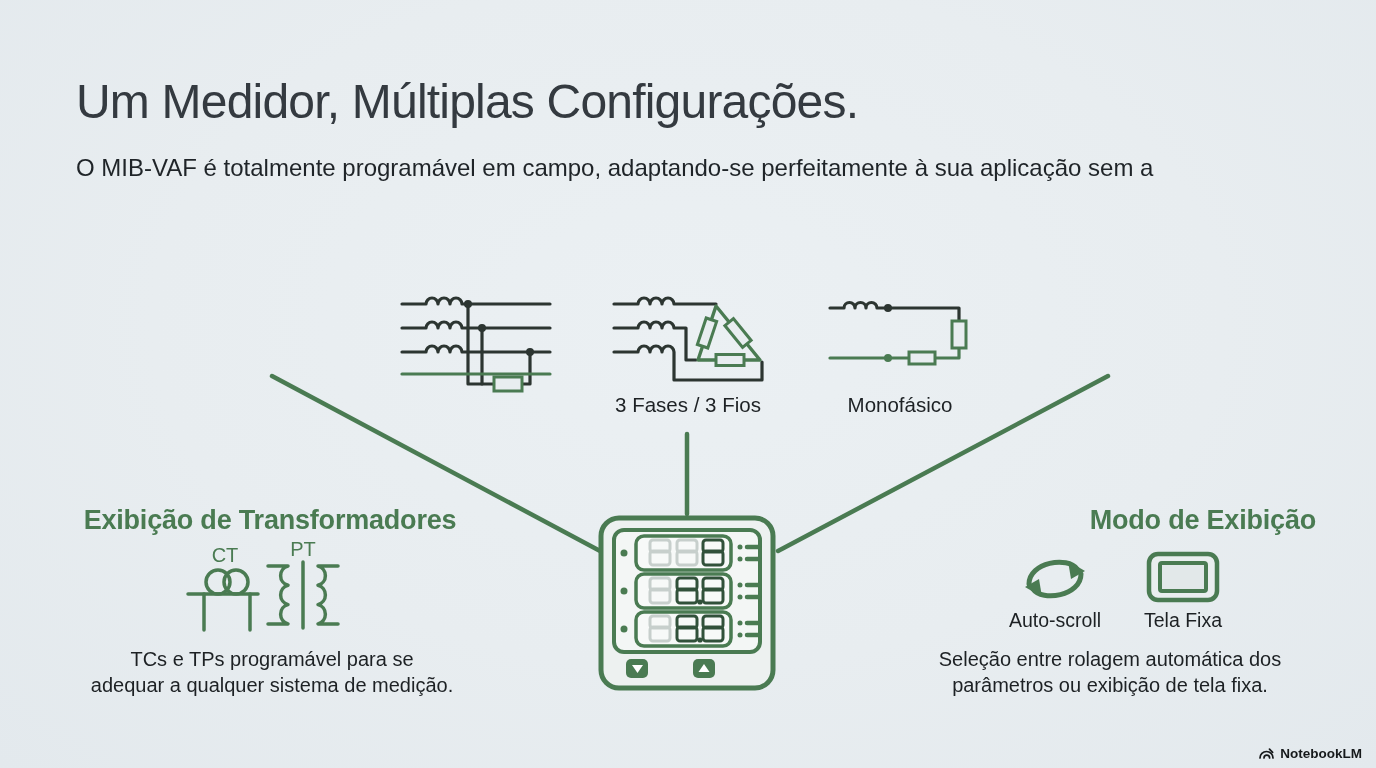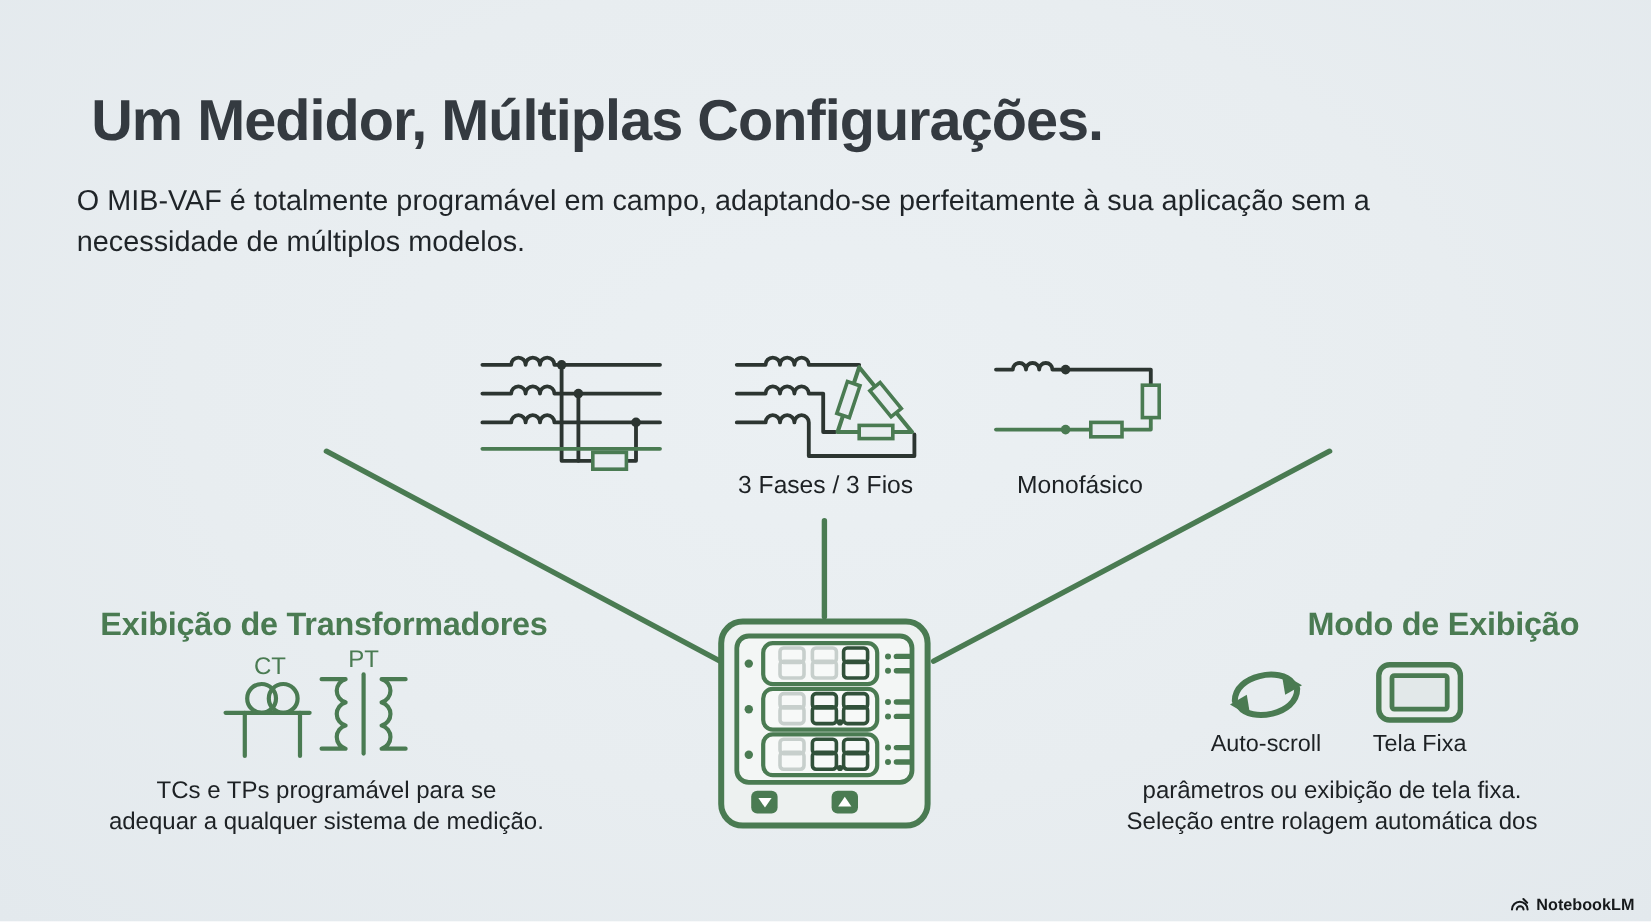--- a/index.html
+++ b/index.html
@@ -5,43 +5,42 @@
   html,body{margin:0;padding:0;}
   body{font-family:"Liberation Sans",sans-serif;}
   #slide{
     position:relative;width:1376px;height:768px;overflow:hidden;
     background:radial-gradient(ellipse at 50% 42%, #ebf0f3 0%, #e8edf0 55%, #e3e9ed 100%);
   }
   .abs{position:absolute;}
   .ctr{text-align:center;}
   .nowrap{white-space:nowrap;}
   .title{
-    left:76px;top:74px;font-size:48px;font-weight:700;color:#343a40;
+    left:76px;top:74px;font-size:48px;font-weight:400;color:#343a40;
     letter-spacing:-0.8px;
   }
-  .subtitle{left:64px;top:151px;font-size:24px;line-height:34px;color:#1f2428;}
+  .subtitle{left:76px;top:151px;font-size:24px;line-height:34px;color:#1f2428;}
   .sec-title{font-size:27px;font-weight:700;color:#4a7b52;letter-spacing:-0.2px;}
   .diag-label{font-size:20.5px;color:#1d2124;}
   .opt-label{font-size:19.5px;color:#1d2124;}
   .desc{font-size:20px;line-height:26px;color:#1d2124;}
   .footer{
     right:14px;bottom:7px;display:flex;align-items:flex-end;gap:5px;
     font-size:13.5px;font-weight:600;color:#16191b;
   }
   svg{display:block;}
 </style>
 </head>
 <body>
 
 <div id="slide">
 
   <div class="abs title nowrap">Um Medidor, Múltiplas Configurações.</div>
   <div class="abs subtitle">
     <div class="nowrap">O MIB-VAF é totalmente programável em campo, adaptando-se perfeitamente à sua aplicação sem a</div>
-    <div class="nowrap">necessidade de múltiplos modelos.</div>
   </div>
 
   <svg class="abs" style="left:0;top:0;" width="1376" height="768" viewBox="0 0 1376 768">
     <g stroke="#4a7b52" stroke-width="4.5" stroke-linecap="round" fill="none">
       <path d="M272,376 L602,552"></path>
       <path d="M687,434 L687,514"></path>
       <path d="M1108,376 L778,551"></path>
     </g>
   </svg>
 
@@ -136,22 +135,22 @@
 
   <svg class="abs" style="left:1146px;top:551px;" width="74" height="52" viewBox="0 0 74 52">
     <rect x="3" y="3" width="68" height="46" rx="9" fill="#e9eeee" stroke="#4a7b52" stroke-width="4.5"></rect>
     <rect x="14" y="12" width="46" height="28" rx="2" fill="#e2e8e9" stroke="#4a7b52" stroke-width="4"></rect>
   </svg>
 
   <div class="abs opt-label ctr nowrap" style="left:955px;top:609px;width:200px;">Auto-scroll</div>
   <div class="abs opt-label ctr nowrap" style="left:1083px;top:609px;width:200px;">Tela Fixa</div>
 
   <div class="abs desc ctr" style="left:900px;top:646px;width:420px;">
+    <div class="nowrap">Seleção entre rolagem automática dos</div>
     <div class="nowrap">parâmetros ou exibição de tela fixa.</div>
-    <div class="nowrap">Seleção entre rolagem automática dos</div>
   </div>
 
   <svg class="abs" style="left:592px;top:506px;" width="190" height="190" viewBox="0 0 190 190">
     <rect x="9" y="12" width="172" height="170" rx="18" fill="#edf1f0" stroke="#4a7b52" stroke-width="5"></rect>
     <rect x="22" y="24" width="146" height="122" rx="10" fill="#f3f6f5" stroke="#4a7b52" stroke-width="4"></rect>
 
     <g>
       <rect x="44" y="30" width="95" height="34" rx="8" fill="#f7f9f8" stroke="#4a7b52" stroke-width="3.5"></rect>
       <circle cx="32" cy="47" r="3.5" fill="#4a7b52"></circle>
       <g fill="none" stroke="#c7cfcc" stroke-width="3">

